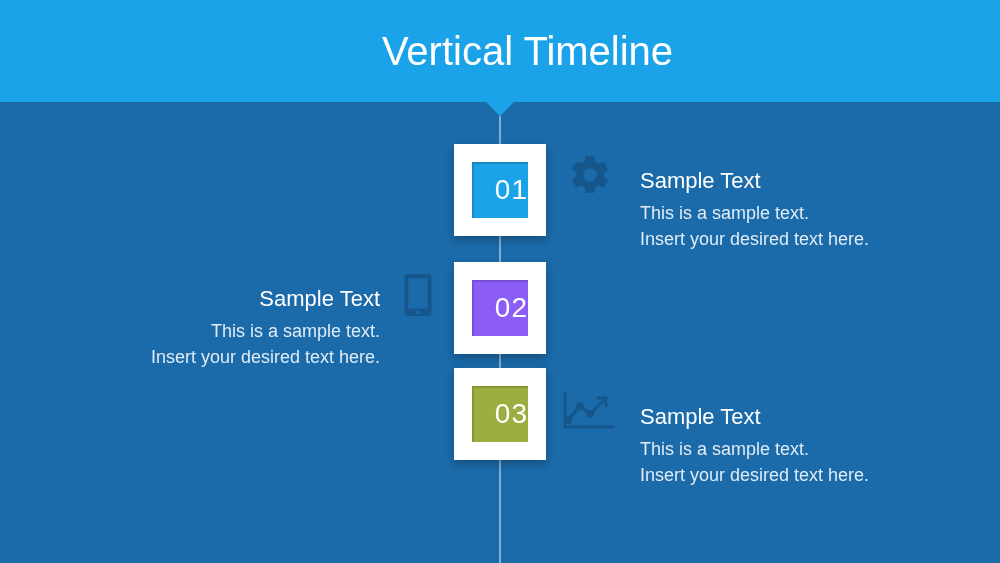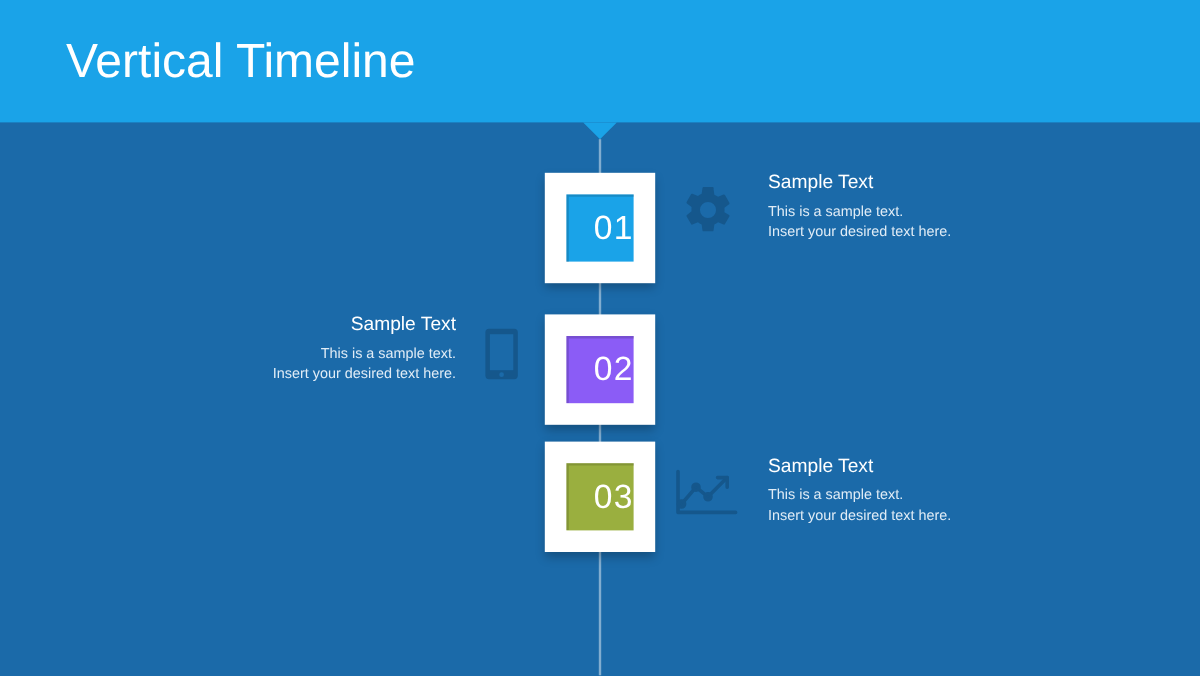--- a/index.html
+++ b/index.html
@@ -10,20 +10,21 @@
     background: #1b6aa9;
     position: relative;
     overflow: hidden;
   }
   .header {
     background: #1aa3e8;
     height: 102px;
     display: flex;
     align-items: center;
     padding-left: 55px;
+    justify-content: center;
   }
   .header-title {
     color: #ffffff;
     font-size: 40px;
     font-weight: 300;
   }
   .main {
     position: relative;
     height: 461px;
   }
@@ -77,22 +78,22 @@
   .b3 { top: 266px; }
 
   
   .ann {
     position: absolute;
     color: #ffffff;
     width: 260px;
   }
   .ann.right { text-align: left; }
   .ann.left  { text-align: right; }
-  .ann-heading { font-size: 16px; font-weight: 300; margin-bottom: 6px; }
-  .ann-body    { font-size: 12px; line-height: 1.45; color: #e0ecf6; }
+  .ann-heading { font-size: 22px; font-weight: 300; margin-bottom: 6px; margin-top: 24px; }
+  .ann-body    { font-size: 18px; line-height: 1.45; color: #e0ecf6; }
 
   
   .icon {
     position: absolute;
     color: #15578c;
     display: flex;
     align-items: center;
     justify-content: center;
   }
   .icon svg { display: block; }

